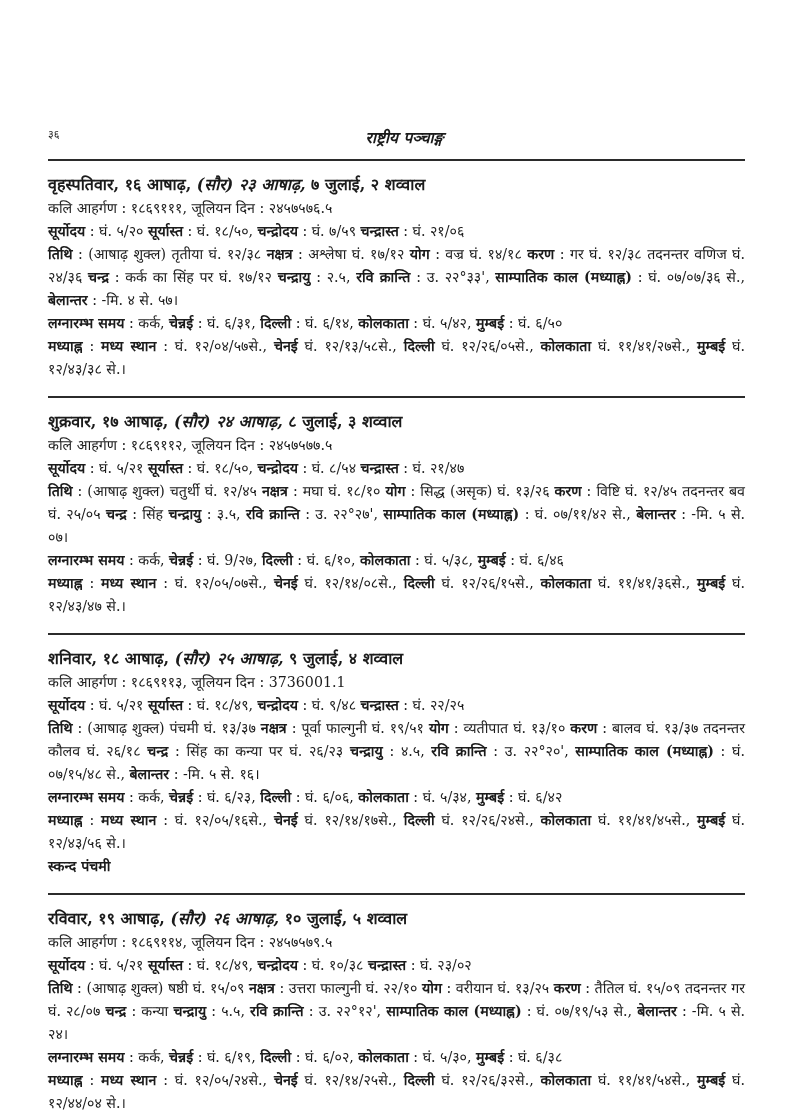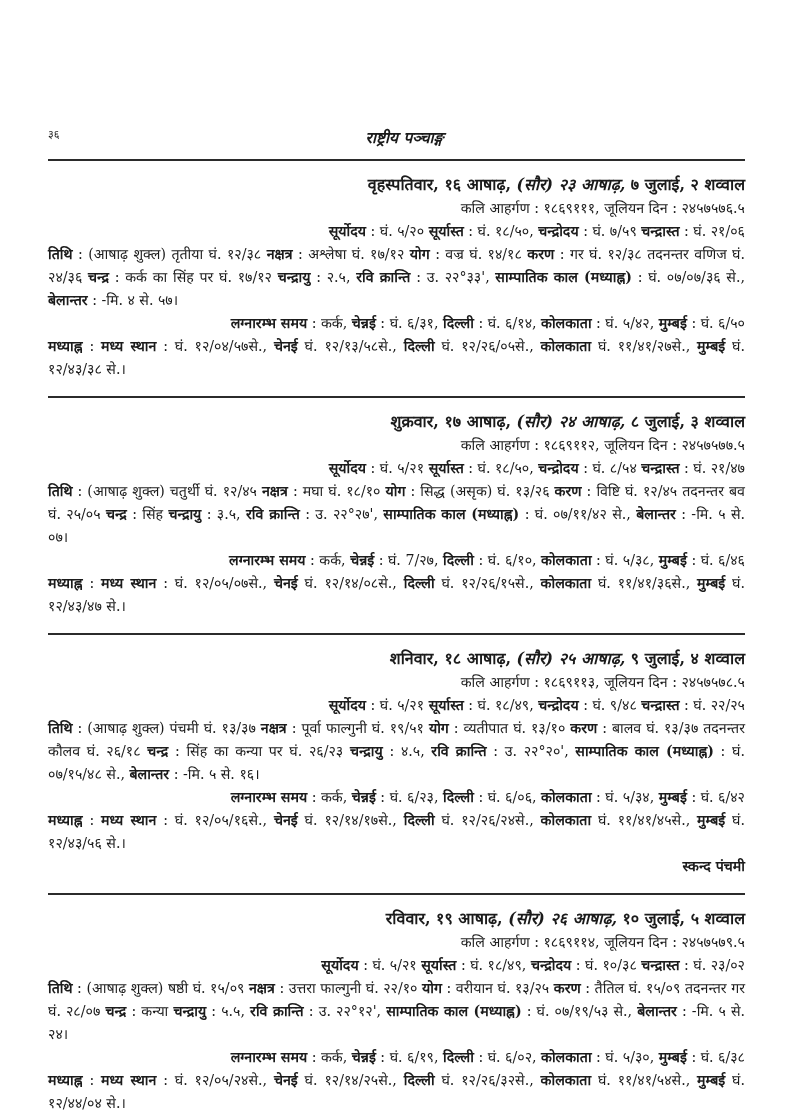--- a/index.html
+++ b/index.html
@@ -12,21 +12,21 @@
   .page{padding:126px 46px 0 48px;box-sizing:border-box;}
   .header{position:relative;height:24px;}
   .pgnum{position:absolute;left:0;top:0;font-size:11px;}
   .ptitle{
     position:absolute;left:16px;right:0;top:0;text-align:center;
     font-size:15.5px;font-style:italic;font-weight:bold;
   }
   .rule{border-bottom:2px solid #2b2b2b;margin-top:9px;}
   section{padding:2px 0 6px 0;}
   .l{font-size:14.2px;line-height:23px;}
-  .c{text-align:right;}
+  .c{text-align:left;}
   .j{text-align:justify;}
   .title{font-size:16px;font-weight:bold;margin-top:9px;line-height:25px;}
   .fest{font-weight:bold;}
   .b{font-weight:bold;}
   .bi{font-weight:bold;font-style:italic;}
 </style>
 </head>
 <body>
 
 <div class="page">
@@ -45,28 +45,28 @@
     <div class="l c"><span class="b">लग्नारम्भ समय</span><span> : कर्क, </span><span class="b">चेन्नई</span><span> : घं. ६/३१, </span><span class="b">दिल्ली</span><span> : घं. ६/१४, </span><span class="b">कोलकाता</span><span> : घं. ५/४२, </span><span class="b">मुम्बई</span><span> : घं. ६/५०</span></div>
     <div class="l j"><span class="b">मध्याह्न</span><span> : </span><span class="b">मध्य स्थान</span><span> : घं. १२/०४/५७से., </span><span class="b">चेनई</span><span> घं. १२/१३/५८से., </span><span class="b">दिल्ली</span><span> घं. १२/२६/०५से., </span><span class="b">कोलकाता</span><span> घं. ११/४१/२७से., </span><span class="b">मुम्बई</span><span> घं. १२/४३/३८ से.।</span></div>
   </section>
   <div class="rule"></div>
 
   <section>
     <div class="l c title"><span class="b">शुक्रवार, १७ आषाढ़, </span><span class="bi">(सौर) २४ आषाढ़,</span><span class="b"> ८ जुलाई, ३ शव्वाल</span></div>
     <div class="l c"><span>कलि आहर्गण : १८६९११२, जूलियन दिन : २४५७५७७.५</span></div>
     <div class="l c"><span class="b">सूर्योदय</span><span> : घं. ५/२१ </span><span class="b">सूर्यास्त</span><span> : घं. १८/५०, </span><span class="b">चन्द्रोदय</span><span> : घं. ८/५४ </span><span class="b">चन्द्रास्त</span><span> : घं. २१/४७</span></div>
     <div class="l j"><span class="b">तिथि</span><span> : (आषाढ़ शुक्ल) चतुर्थी घं. १२/४५ </span><span class="b">नक्षत्र</span><span> : मघा घं. १८/१० </span><span class="b">योग</span><span> : सिद्ध (असृक) घं. १३/२६ </span><span class="b">करण</span><span> : विष्टि घं. १२/४५ तदनन्तर बव घं. २५/०५ </span><span class="b">चन्द्र</span><span> : सिंह </span><span class="b">चन्द्रायु</span><span> : ३.५, </span><span class="b">रवि क्रान्ति</span><span> : उ. २२°२७', </span><span class="b">साम्पातिक काल (मध्याह्न)</span><span> : घं. ०७/११/४२ से., </span><span class="b">बेलान्तर</span><span> : -मि. ५ से. ०७।</span></div>
-    <div class="l c"><span class="b">लग्नारम्भ समय</span><span> : कर्क, </span><span class="b">चेन्नई</span><span> : घं. 7/२७, </span><span class="b">दिल्ली</span><span> : घं. ६/१०, </span><span class="b">कोलकाता</span><span> : घं. ५/३८, </span><span class="b">मुम्बई</span><span> : घं. ६/४६</span></div>
+    <div class="l c"><span class="b">लग्नारम्भ समय</span><span> : कर्क, </span><span class="b">चेन्नई</span><span> : घं. 9/२७, </span><span class="b">दिल्ली</span><span> : घं. ६/१०, </span><span class="b">कोलकाता</span><span> : घं. ५/३८, </span><span class="b">मुम्बई</span><span> : घं. ६/४६</span></div>
     <div class="l j"><span class="b">मध्याह्न</span><span> : </span><span class="b">मध्य स्थान</span><span> : घं. १२/०५/०७से., </span><span class="b">चेनई</span><span> घं. १२/१४/०८से., </span><span class="b">दिल्ली</span><span> घं. १२/२६/१५से., </span><span class="b">कोलकाता</span><span> घं. ११/४१/३६से., </span><span class="b">मुम्बई</span><span> घं. १२/४३/४७ से.।</span></div>
   </section>
   <div class="rule"></div>
 
   <section>
     <div class="l c title"><span class="b">शनिवार, १८ आषाढ़, </span><span class="bi">(सौर) २५ आषाढ़,</span><span class="b"> ९ जुलाई, ४ शव्वाल</span></div>
-    <div class="l c"><span>कलि आहर्गण : १८६९११३, जूलियन दिन : २४५७५७८.५</span></div>
+    <div class="l c"><span>कलि आहर्गण : १८६९११३, जूलियन दिन : 3736001.1</span></div>
     <div class="l c"><span class="b">सूर्योदय</span><span> : घं. ५/२१ </span><span class="b">सूर्यास्त</span><span> : घं. १८/४९, </span><span class="b">चन्द्रोदय</span><span> : घं. ९/४८ </span><span class="b">चन्द्रास्त</span><span> : घं. २२/२५</span></div>
     <div class="l j"><span class="b">तिथि</span><span> : (आषाढ़ शुक्ल) पंचमी घं. १३/३७ </span><span class="b">नक्षत्र</span><span> : पूर्वा फाल्गुनी घं. १९/५१ </span><span class="b">योग</span><span> : व्यतीपात घं. १३/१० </span><span class="b">करण</span><span> : बालव घं. १३/३७ तदनन्तर कौलव घं. २६/१८ </span><span class="b">चन्द्र</span><span> : सिंह का कन्या पर घं. २६/२३ </span><span class="b">चन्द्रायु</span><span> : ४.५, </span><span class="b">रवि क्रान्ति</span><span> : उ. २२°२०', </span><span class="b">साम्पातिक काल (मध्याह्न)</span><span> : घं. ०७/१५/४८ से., </span><span class="b">बेलान्तर</span><span> : -मि. ५ से. १६।</span></div>
     <div class="l c"><span class="b">लग्नारम्भ समय</span><span> : कर्क, </span><span class="b">चेन्नई</span><span> : घं. ६/२३, </span><span class="b">दिल्ली</span><span> : घं. ६/०६, </span><span class="b">कोलकाता</span><span> : घं. ५/३४, </span><span class="b">मुम्बई</span><span> : घं. ६/४२</span></div>
     <div class="l j"><span class="b">मध्याह्न</span><span> : </span><span class="b">मध्य स्थान</span><span> : घं. १२/०५/१६से., </span><span class="b">चेनई</span><span> घं. १२/१४/१७से., </span><span class="b">दिल्ली</span><span> घं. १२/२६/२४से., </span><span class="b">कोलकाता</span><span> घं. ११/४१/४५से., </span><span class="b">मुम्बई</span><span> घं. १२/४३/५६ से.।</span></div>
     <div class="l c fest"><span class="b">स्कन्द पंचमी</span></div>
   </section>
   <div class="rule"></div>
 
   <section>
     <div class="l c title"><span class="b">रविवार, १९ आषाढ़, </span><span class="bi">(सौर) २६ आषाढ़,</span><span class="b"> १० जुलाई, ५ शव्वाल</span></div>

